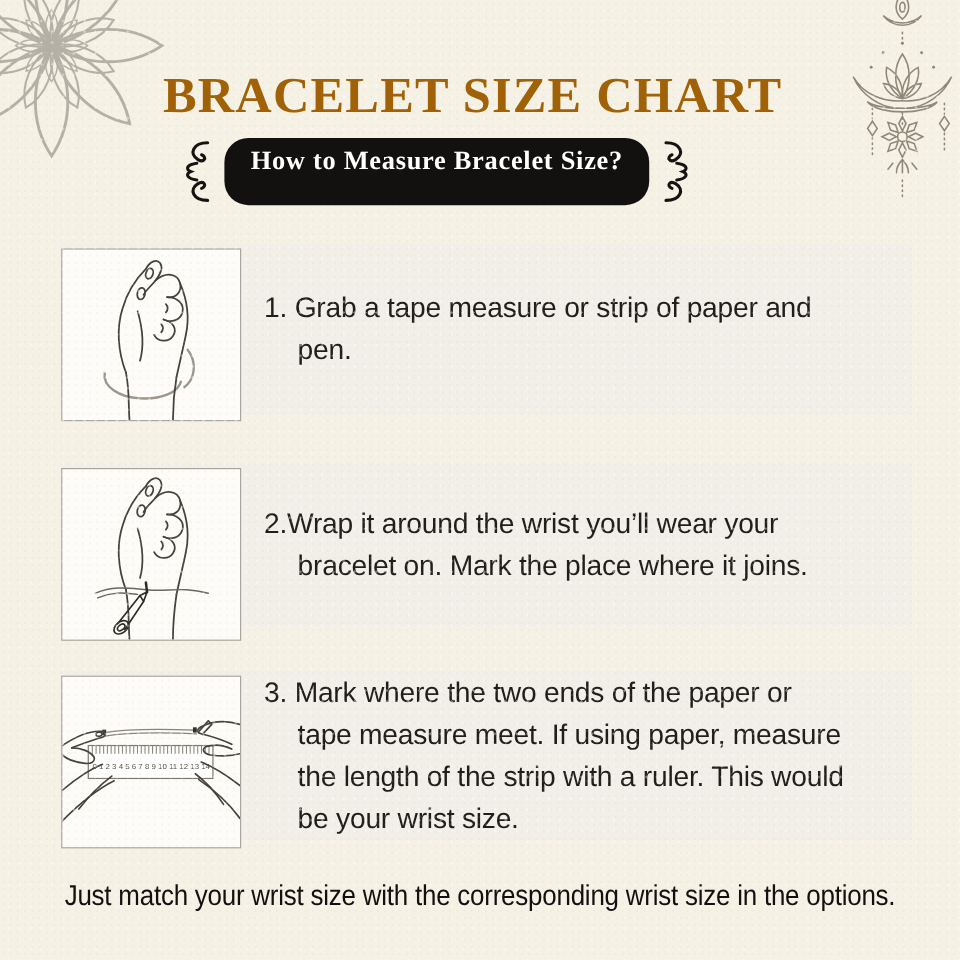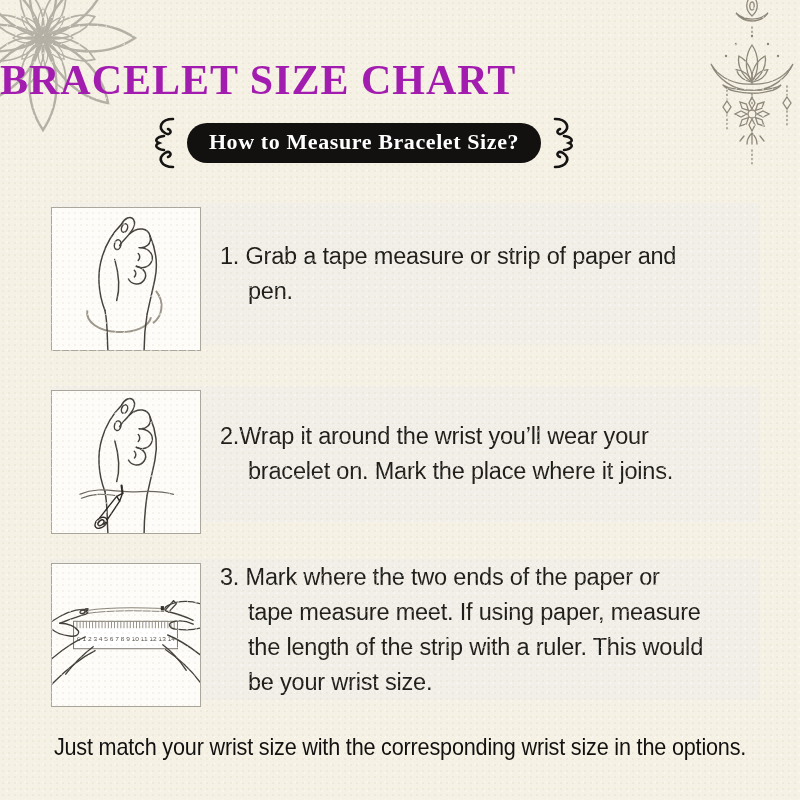--- a/index.html
+++ b/index.html
@@ -22,32 +22,32 @@
     background-size: 6px 6px, 9px 9px;
     background-position: 0 0, 3px 4px;
     pointer-events: none;
   }
 
   .mandala { position: absolute; left: 0; top: 0; }
   .lotus   { position: absolute; left: 690; left: 690px; top: 0; }
 
   .title {
     position: absolute; top: 56px; left: 0; width: 652px;
-    text-align: left;
+    text-align: right;
     font-family: "Liberation Serif", serif;
     font-weight: bold;
     font-size: 42px;
     letter-spacing: 1px;
-    color: #a21caf;
+    color: #a16207;
     z-index: 2;
   }
 
   .badge-row {
     position: absolute; top: 115px; left: 0; width: 728px;
-    display: flex; justify-content: center; align-items: center;
+    display: flex; justify-content: center; 
     gap: 9px; z-index: 2;
   }
   .pill {
     background: #131110;
     color: #ffffff;
     font-family: "Liberation Serif", serif;
     font-weight: bold;
     font-size: 22px;
     letter-spacing: 0.6px;
     padding: 6px 22px 8px 22px;

